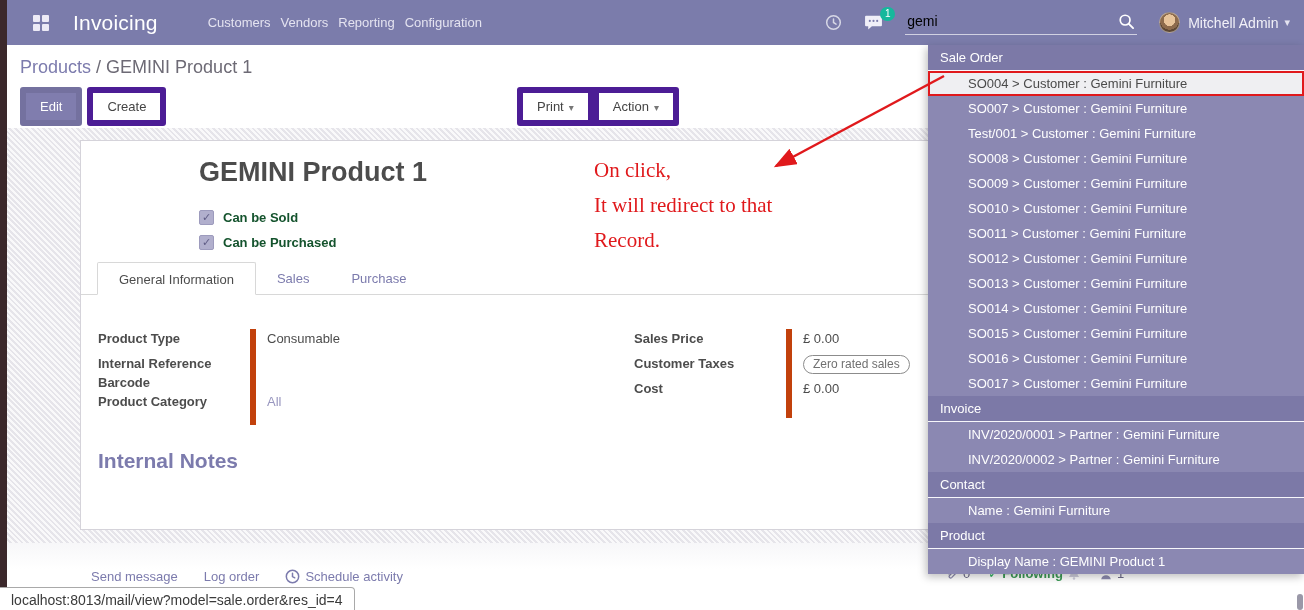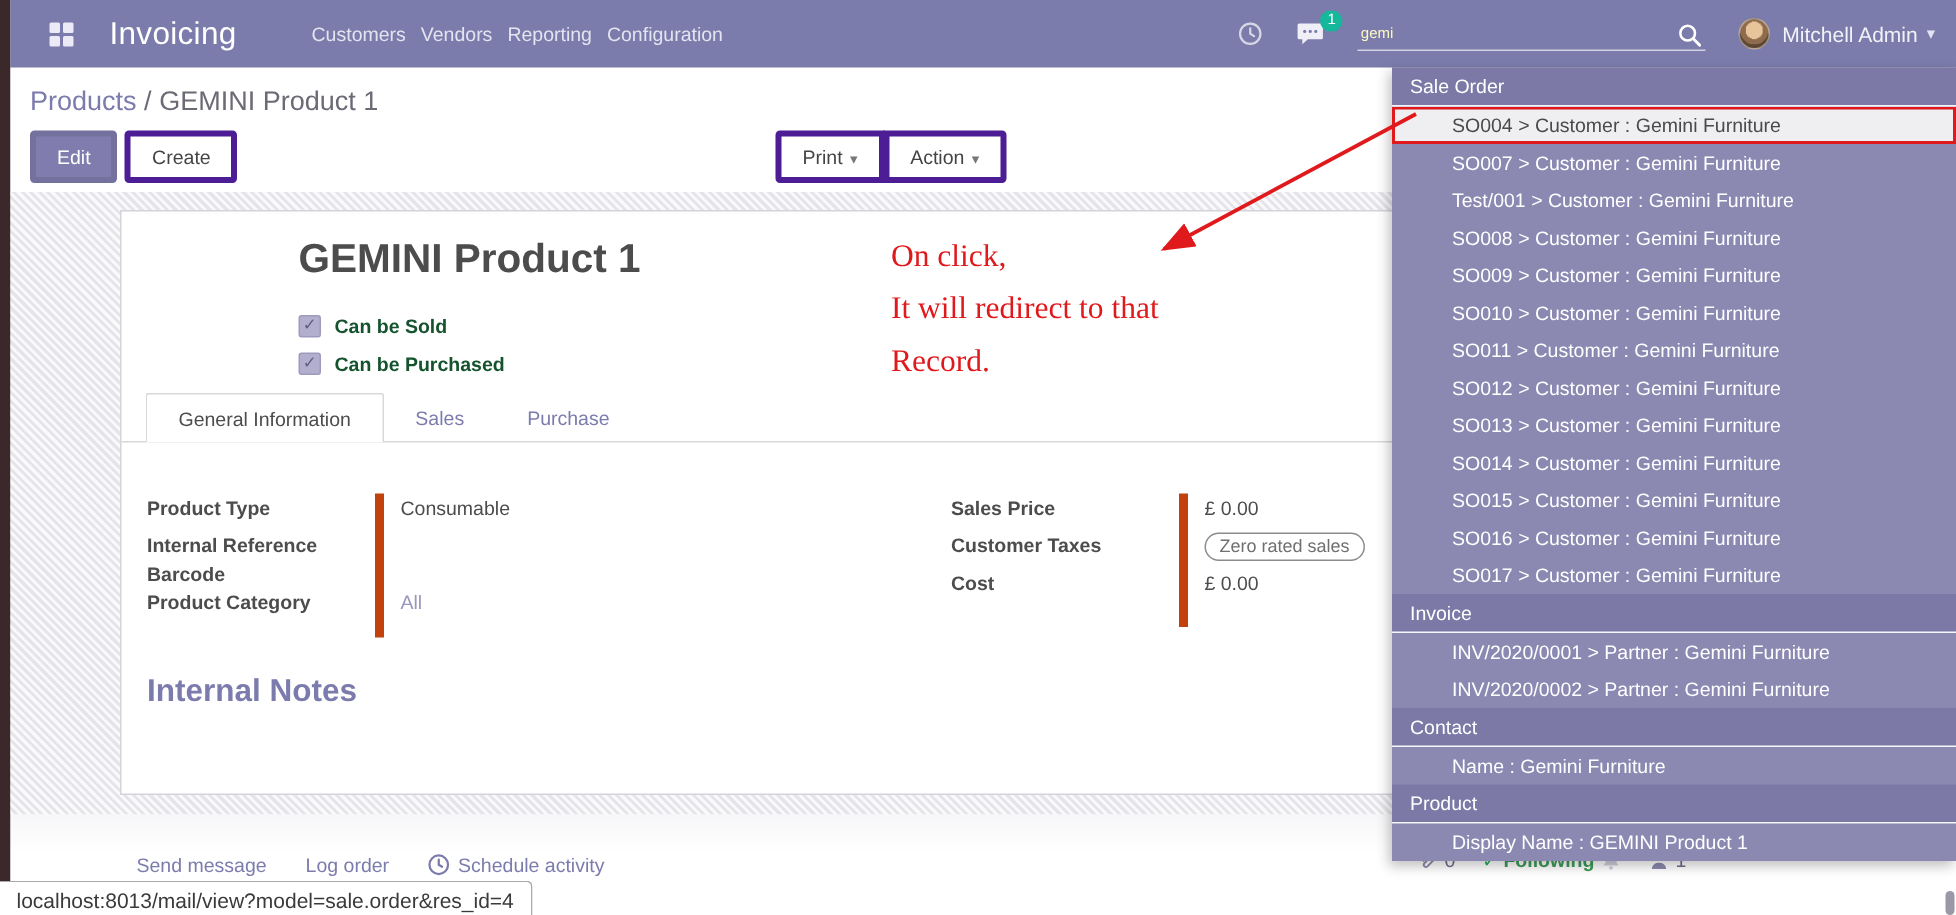--- a/index.html
+++ b/index.html
@@ -17,34 +17,34 @@
   .apps-grid span { background:#eceaf6; border-radius:1px; }
   .brand { font-size:21px; margin-left:25px; letter-spacing:.2px; color:#fff; }
   .nav-menu { display:flex; gap:10px; margin-left:50px; font-size:13px; }
   .nav-menu a { color:#e4e3f0; text-decoration:none; cursor:pointer; }
   .nav-right { position:absolute; right:0; top:0; height:45px; display:flex; align-items:center; }
   .icon-btn { position:relative; margin-right:22px; cursor:pointer; display:flex; align-items:center; }
   .badge { position:absolute; top:-7px; right:-12px; background:#16b89c; color:#fff; font-size:10px;
            min-width:15px; height:14px; line-height:14px; text-align:center; border-radius:8px; padding:0 3px; }
   .nav-search { position:relative; width:232px; margin-right:22px; }
   .nav-search input { width:100%; background:transparent; border:none; outline:none;
-                      border-bottom:1px solid rgba(255,255,255,.65); color:#fef9c3; font-size:10px; padding:3px 26px 5px 2px;
+                      border-bottom:1px solid rgba(255,255,255,.65); color:#000000; font-size:14px; padding:3px 26px 5px 2px;
                       font-family:inherit; }
   .nav-search svg { position:absolute; right:2px; top:3px; }
   .avatar { width:21px; height:21px; border-radius:50%; margin-right:8px;
             background:radial-gradient(circle at 50% 38%, #e8c49a 0 38%, #8d6b4c 39% 62%, #5d4733 63%); border:1px solid rgba(255,255,255,.4); }
   .user-name { font-size:14px; color:#f2f1f8; margin-right:6px; cursor:pointer; }
   .nav-caret { font-size:11px; color:#e4e3f0; margin-right:14px; cursor:pointer; }
 
   
   .control-panel { position:absolute; left:7px; top:45px; width:1297px; height:83px; background:#fff; z-index:10; }
   .breadcrumb { position:absolute; left:13px; top:12px; font-size:18px; color:#6d6a75; }
   .breadcrumb .bc-link { color:#7c7bad; cursor:pointer; }
   .cp-buttons { position:absolute; left:13px; top:42px; display:flex; gap:5px; }
-  .btn { font-size:13px; padding:6px 14px; border-radius:3px; border:4px solid #4c1d95; background:#fff; color:#444; cursor:pointer; font-family:inherit; }
+  .btn { font-size:13px; padding:6px 14px; border-radius:3px; border:6px solid #4c1d95; background:#fff; color:#444; cursor:pointer; font-family:inherit; }
   .btn.primary { background:#807dae; border-color:#74719f; color:#fff; }
   .cp-actions { position:absolute; left:510px; top:42px; display:flex; }
   .cp-actions .btn { border-radius:0; }
   .cp-actions .btn:first-child { border-radius:3px 0 0 3px; }
   .cp-actions .btn:last-child { border-radius:0 3px 3px 0; margin-left:-1px; }
   .caret { font-size:10px; color:#777; margin-left:5px; }
 
   
   .striped { position:absolute; left:7px; top:128px; width:1297px; height:415px; z-index:8;
              background-color:#eeedf1;

